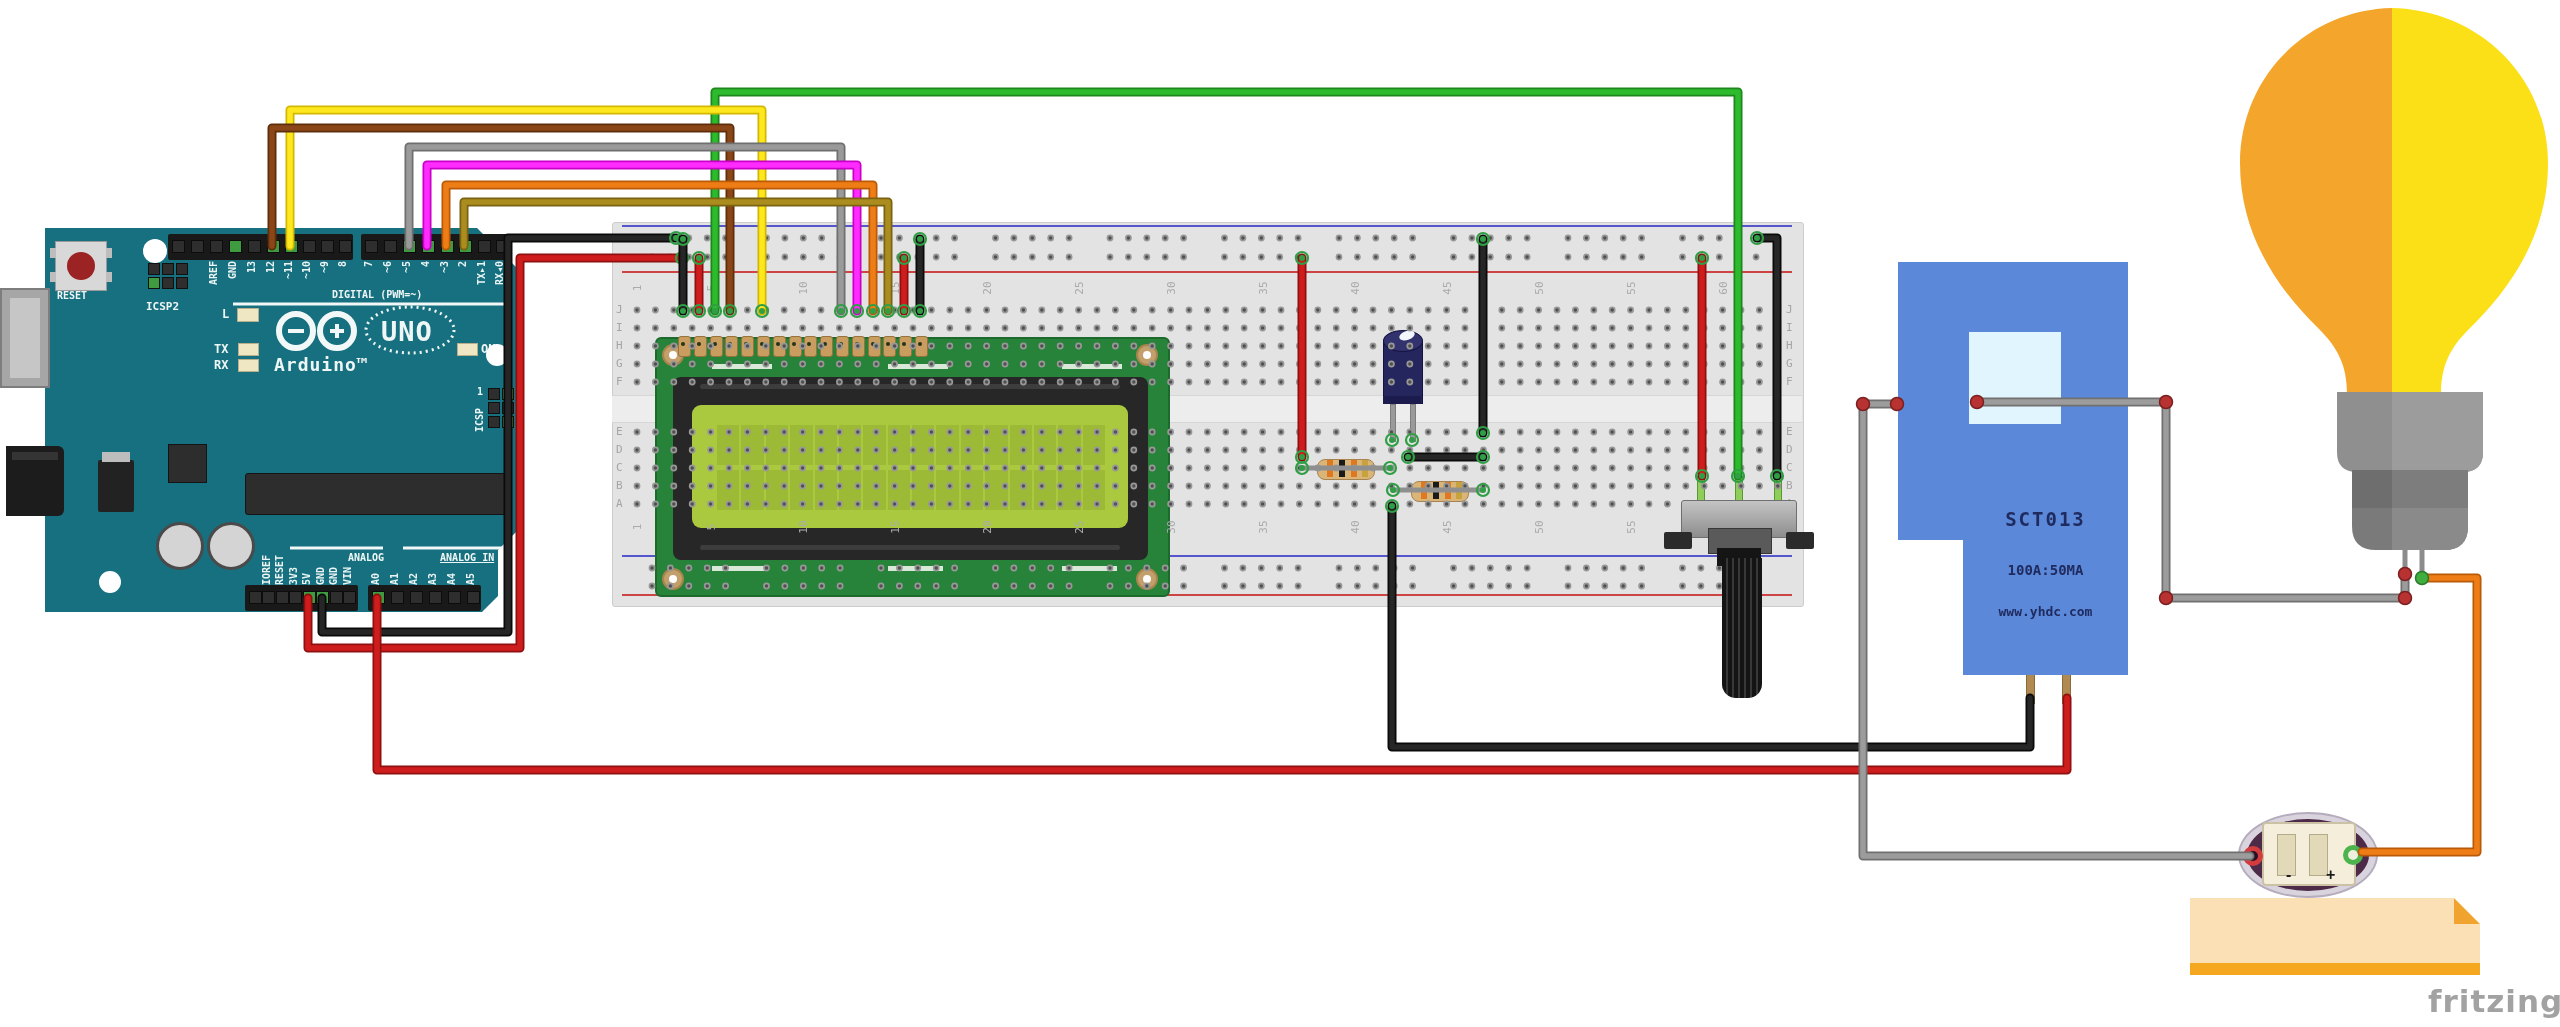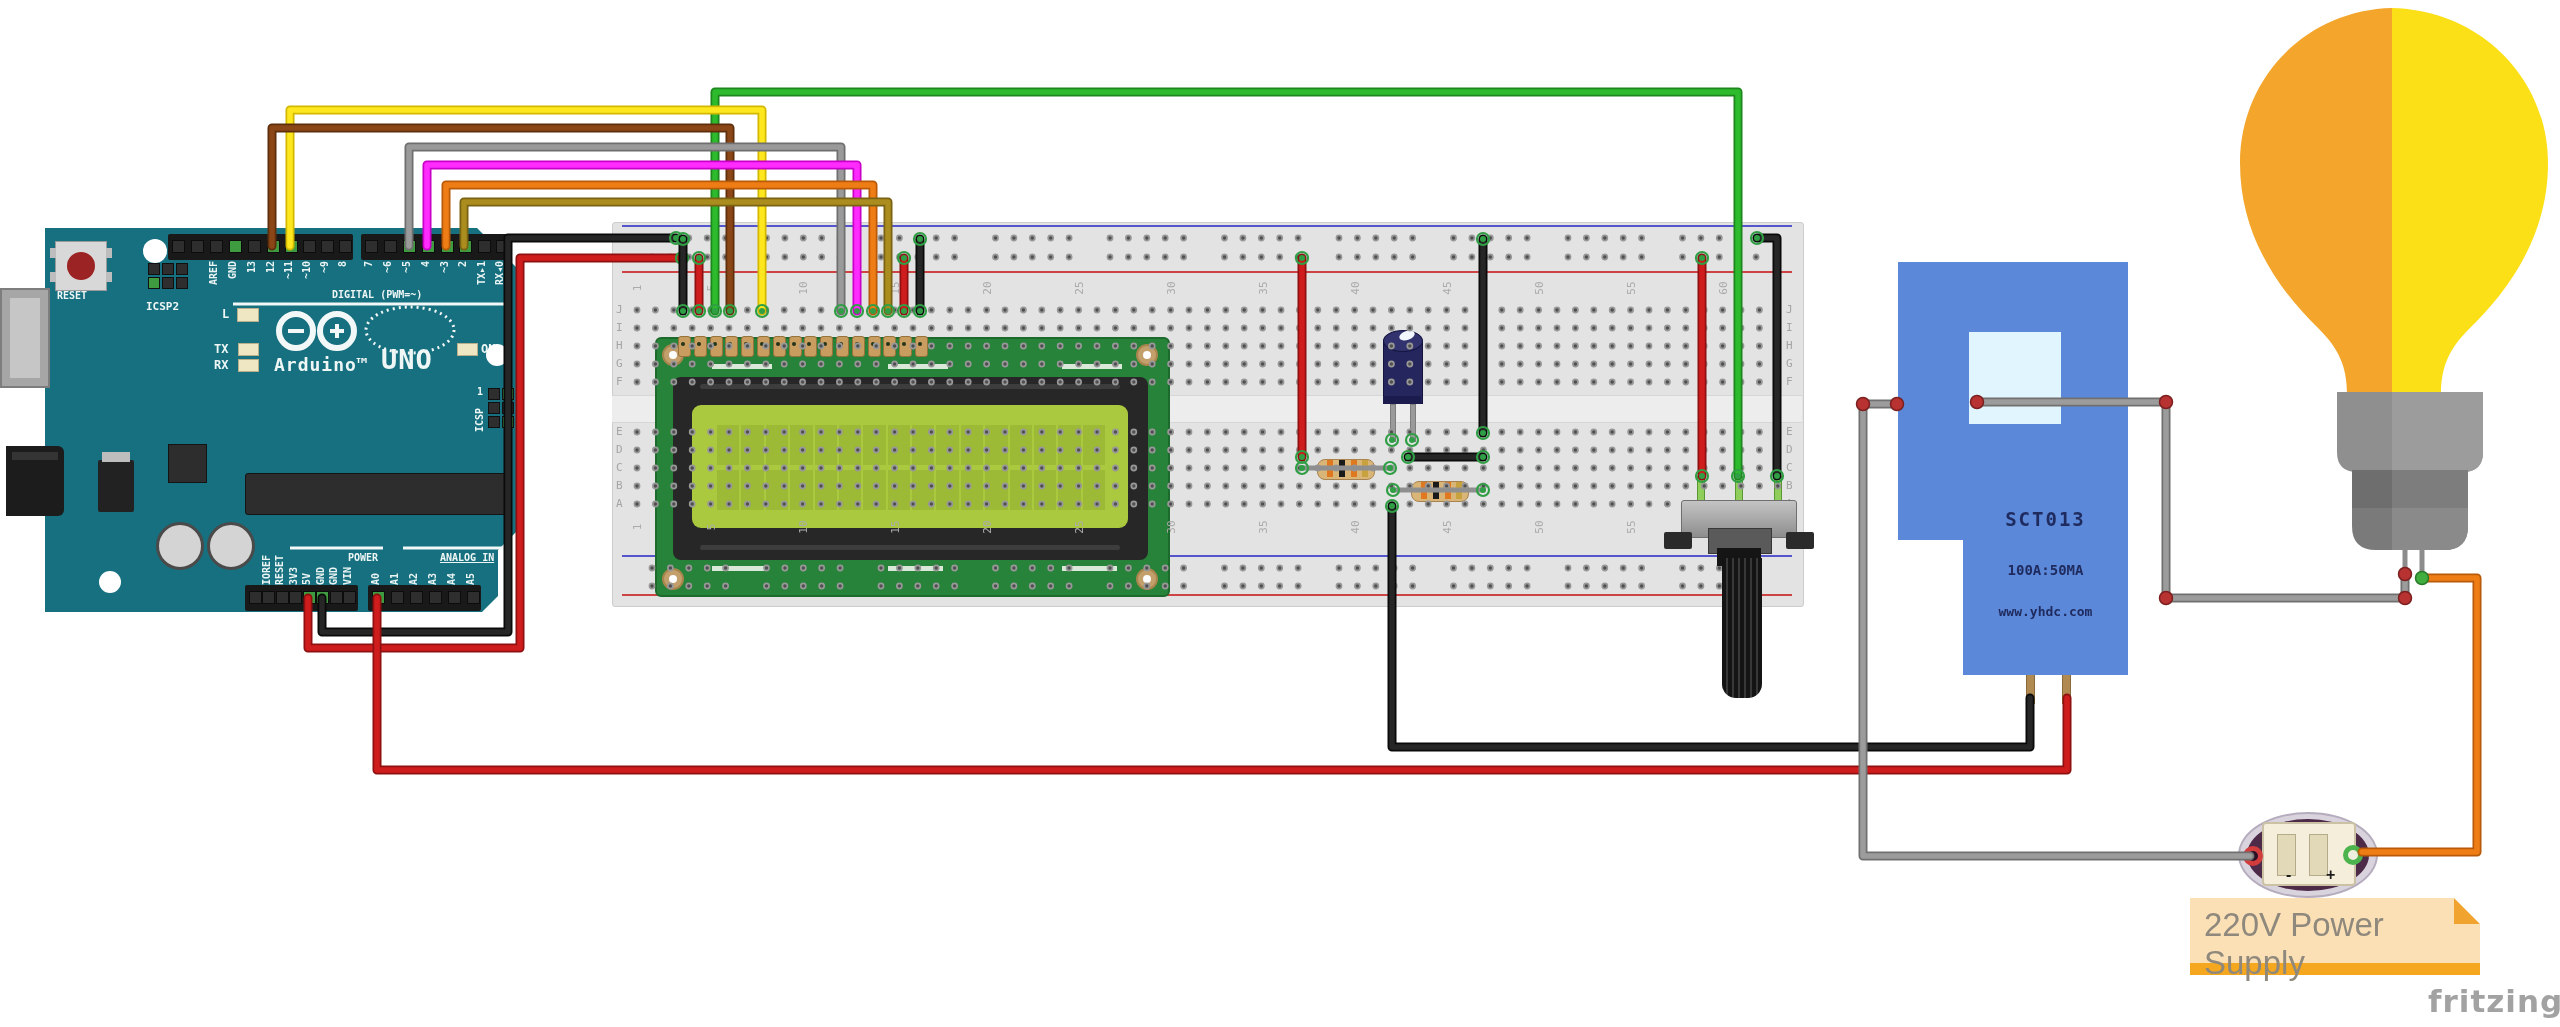--- a/index.html
+++ b/index.html
@@ -133,24 +133,24 @@
     <circle cx="296" cy="331" r="17" fill="none" stroke="#f2f8f8" stroke-width="6"></circle>
     <circle cx="337" cy="331" r="17" fill="none" stroke="#f2f8f8" stroke-width="6"></circle>
     <rect x="288" y="329" width="16" height="4" fill="#f2f8f8"></rect>
     <rect x="330" y="329" width="14" height="4" fill="#f2f8f8"></rect>
     <rect x="335" y="324" width="4" height="14" fill="#f2f8f8"></rect>
     <ellipse cx="410" cy="330" rx="44" ry="23" fill="none" stroke="#f2f8f8" stroke-width="3" stroke-dasharray="2 4"></ellipse>
     <line x1="233" y1="304" x2="507" y2="304" stroke="#f2f8f8" stroke-width="3"></line>
     <line x1="290" y1="548" x2="383" y2="548" stroke="#f2f8f8" stroke-width="3"></line>
     <line x1="403" y1="548" x2="503" y2="548" stroke="#f2f8f8" stroke-width="3"></line>
   </svg>
-  <div class="abs wlabel" style="left:381px;top:316px;font-size:27px;letter-spacing:1px;margin-top:28px;">UNO</div>
+  <div class="abs wlabel" style="left:381px;top:316px;font-size:27px;letter-spacing:1px;">UNO</div>
   <div class="abs wlabel" style="left:274px;top:354px;font-size:18px;letter-spacing:1px;">Arduino™</div>
   <div class="abs wlabel" style="left:332px;top:289px;font-size:10px;">DIGITAL (PWM=~)</div>
-  <div class="abs wlabel" style="left:348px;top:552px;font-size:10px;">POWER</div>
+  <div class="abs wlabel" style="left:348px;top:552px;font-size:10px;">ANALOG</div>
   <div class="abs wlabel" style="left:440px;top:552px;font-size:10px;text-decoration:underline;">ANALOG IN</div>
 
   <div class="abs" style="left:245px;top:473px;width:263px;height:40px;background:#2d2d2d;border:1px solid #141414;border-radius:3px;"></div>
   <div class="abs" style="left:168px;top:444px;width:37px;height:37px;background:#2d2d2d;border:1px solid #141414;"></div>
   <div class="abs" style="left:156px;top:522px;width:48px;height:48px;border-radius:50%;background:#d4d4d4;border:3px solid #4a4a4a;box-sizing:border-box;"></div>
   <div class="abs" style="left:207px;top:522px;width:48px;height:48px;border-radius:50%;background:#d4d4d4;border:3px solid #4a4a4a;box-sizing:border-box;"></div>
   <div class="abs" style="left:98px;top:460px;width:36px;height:52px;background:#222;border-radius:2px;">
     <div class="abs" style="left:4px;top:-8px;width:28px;height:10px;background:#bdbdbd;"></div>
   </div>
   <div class="abs whole" style="left:143px;top:239px;width:24px;height:24px;"></div>
@@ -2071,21 +2071,20 @@
     <div class="ps-prong" style="left:45px;top:10px;"></div>
     <span class="ps-pm" style="left:22px;top:42px;">-</span>
     <span class="ps-pm" style="left:62px;top:42px;">+</span>
   </div>
   <div class="abs term" style="left:2243px;top:846px;border:5px solid #d23c3c;background:#2a0f25;"></div>
   <div class="abs term" style="left:2343px;top:845px;border:5px solid #4db44d;background:#efefdd;"></div>
 
   <div class="abs" id="note"></div>
   <div class="abs" id="note-fold"></div>
   <div class="abs" id="note-bar"></div>
-  <div class="abs" id="note-text">220V Power Supply</div>
   <div class="abs" id="watermark">fritzing</div>
 
   <svg class="layer" id="wiresvg" width="2560" height="1027" style="z-index:9;pointer-events:none;">
       <g>
         <polyline points="322,598 322,632 508,632 508,238 676,238" fill="none" stroke="#0a0a0a" stroke-width="9" stroke-linecap="round" stroke-linejoin="round"></polyline>
         <polyline points="322,598 322,632 508,632 508,238 676,238" fill="none" stroke="#262626" stroke-width="5.5" stroke-linecap="round" stroke-linejoin="round"></polyline>
       </g>
       <circle cx="676" cy="238" r="3" fill="#2f9e44"></circle>
       <circle cx="676" cy="238" r="6" fill="none" stroke="#2f9e44" stroke-width="2.2"></circle>
       <g>

